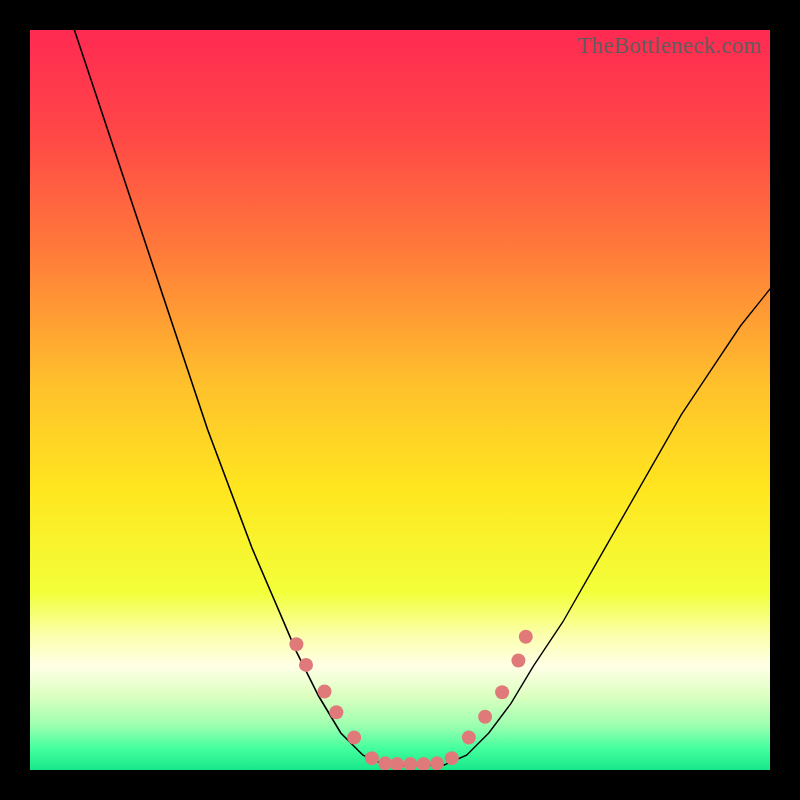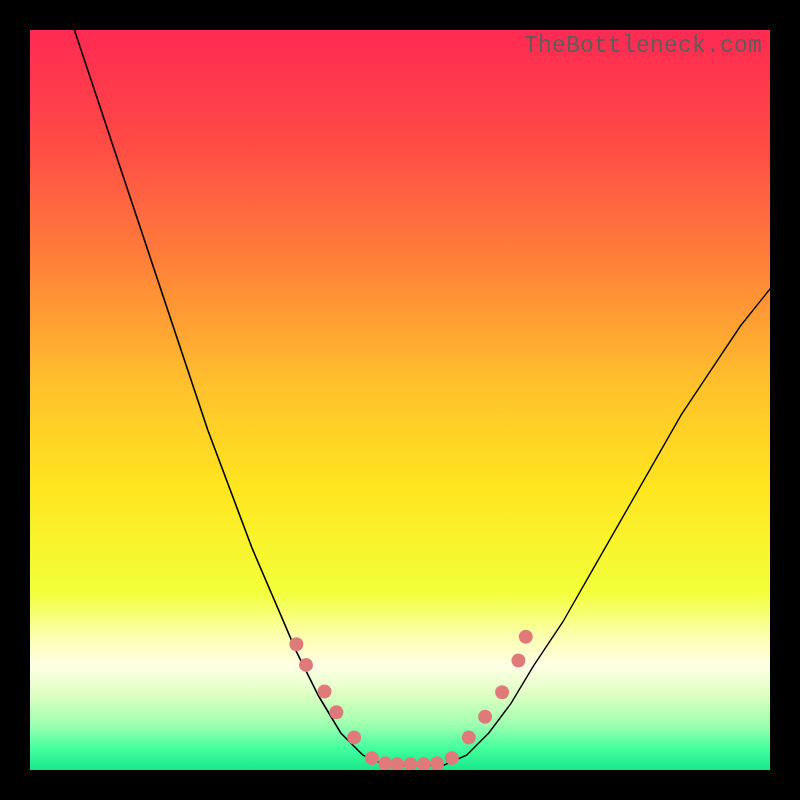--- a/index.html
+++ b/index.html
@@ -18,21 +18,21 @@
     width: 740px;
     height: 740px;
     background: #fff;
   }
   .watermark {
     position: absolute;
     top: 3px;
     right: 8px;
     font-size: 23px;
     color: #5d5d5d;
-    font-family: Liberation Mono, monospace;
+    font-family: Liberation Serif, serif;
     letter-spacing: 0.2px;
     z-index: 5;
   }
   svg.plot {
     position: absolute;
     left: 0;
     top: 0;
     width: 740px;
     height: 740px;
     display: block;

